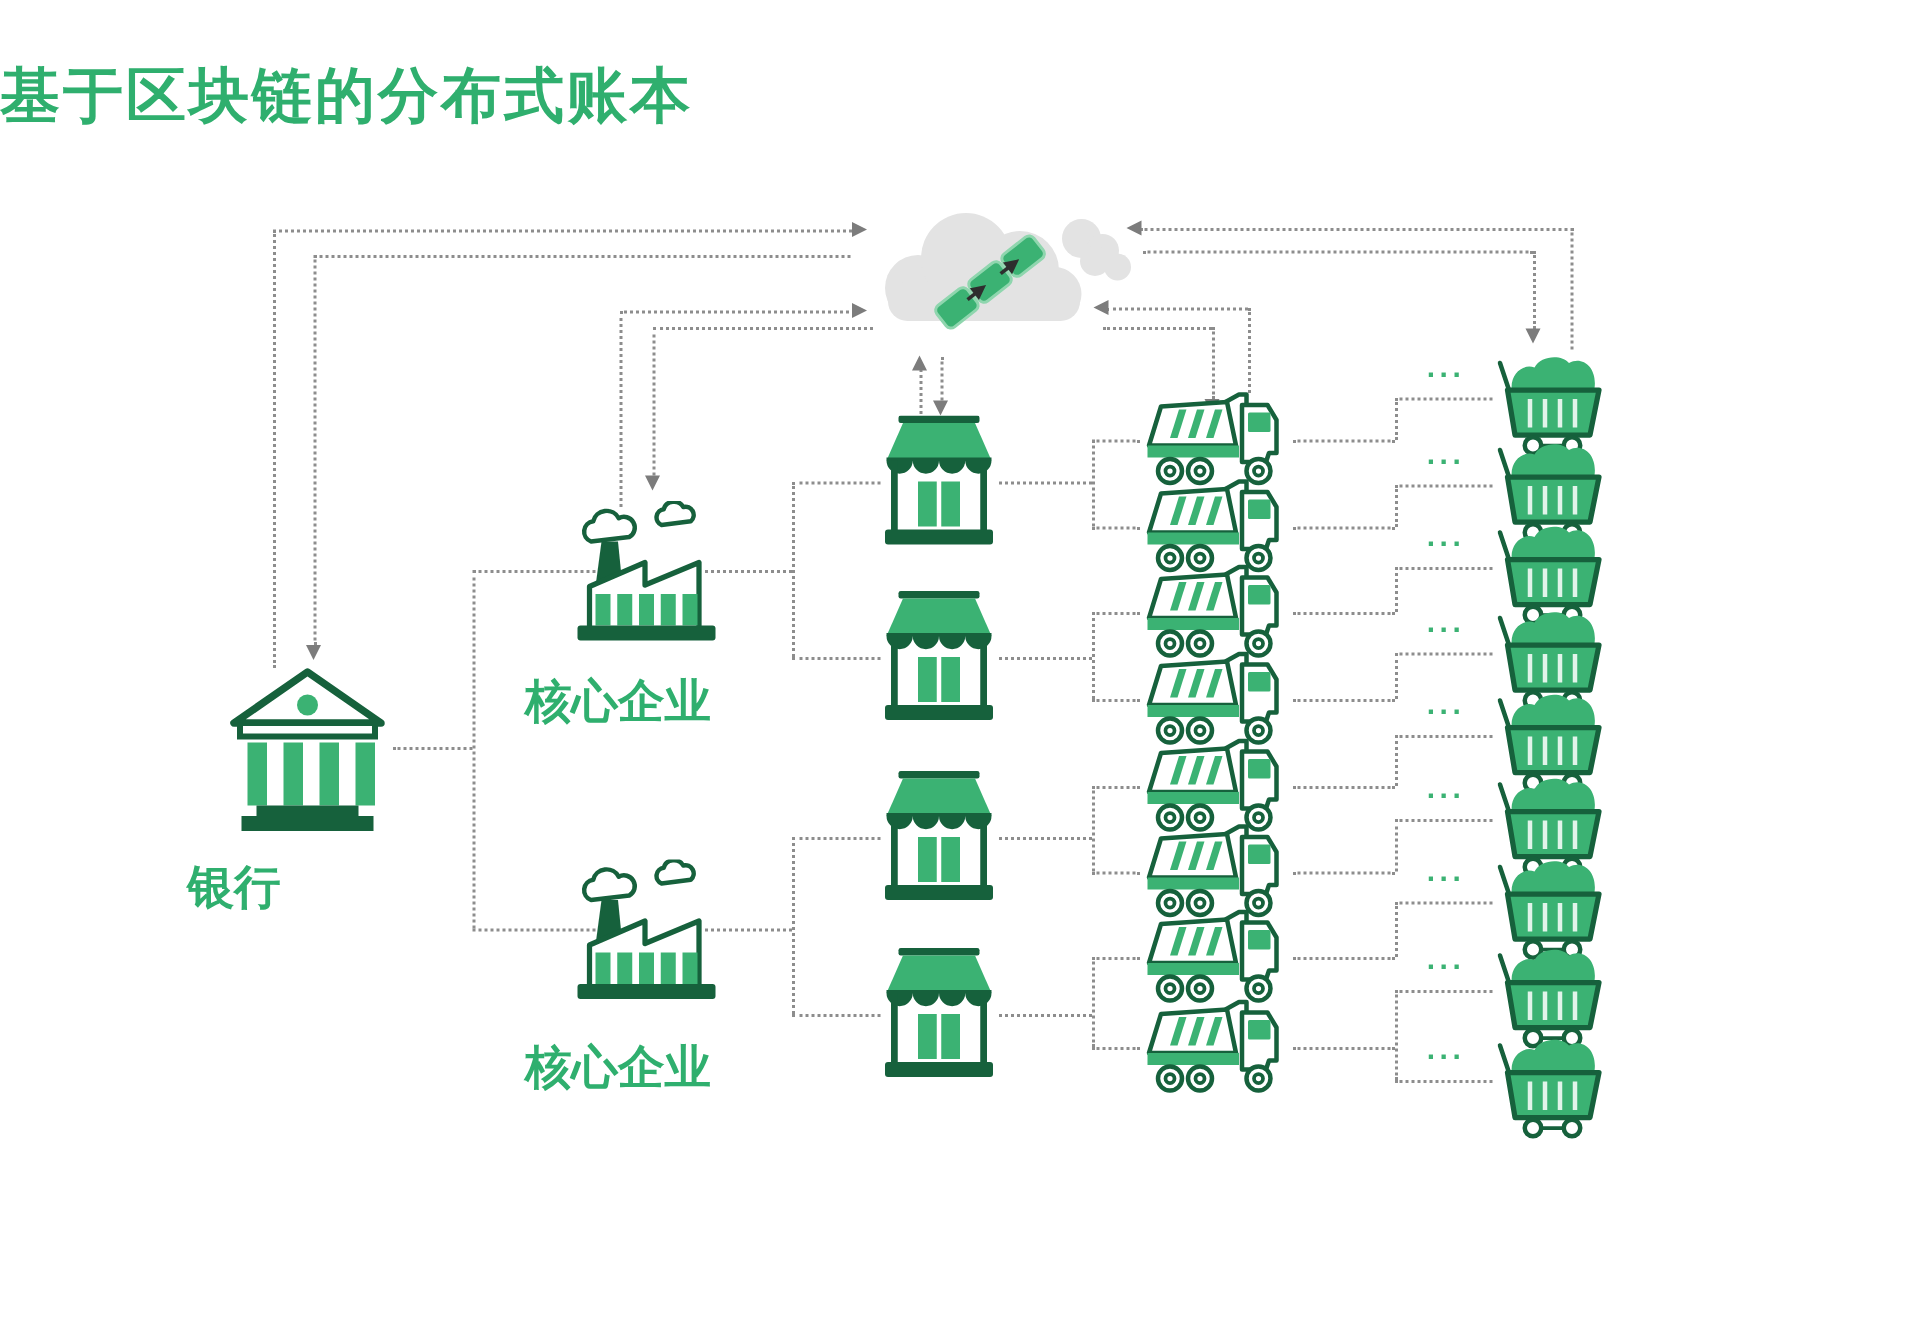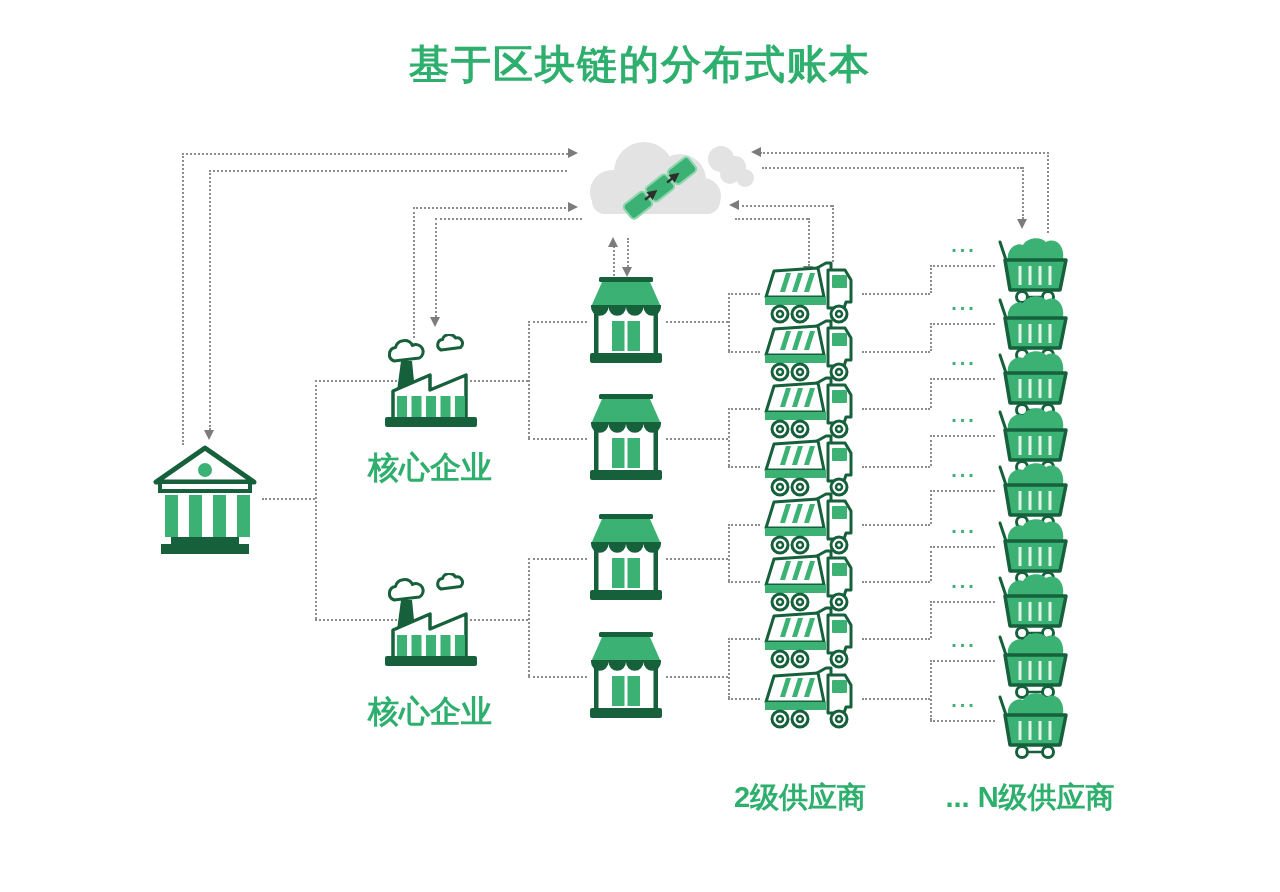--- a/index.html
+++ b/index.html
@@ -7,21 +7,21 @@
          font-family:"Liberation Sans","DejaVu Sans",sans-serif;}
   .ln{position:absolute;z-index:1;}
   .ln.h{height:0;border-top:2px dotted #8d8d8d;}
   .ln.v{width:0;border-left:2px dotted #8d8d8d;}
   .arr{position:absolute;width:0;height:0;z-index:1;}
   .arr.down{border-left:5px solid transparent;border-right:5px solid transparent;border-top:10px solid #7c7c7c;}
   .arr.up{border-left:5px solid transparent;border-right:5px solid transparent;border-bottom:10px solid #7c7c7c;}
   .arr.left{border-top:5px solid transparent;border-bottom:5px solid transparent;border-right:10px solid #7c7c7c;}
   .arr.right{border-top:5px solid transparent;border-bottom:5px solid transparent;border-left:10px solid #7c7c7c;}
   .icon{position:absolute;z-index:2;line-height:0;}
-  .lbl{position:absolute;z-index:3;color:#2FAF6E;font-weight:bold;text-align:center;line-height:1.1;}
+  .lbl{position:absolute;z-index:3;color:#2FAF6E;font-weight:bold;line-height:1.1;}
   #title{left:0;right:0;top:42px;font-size:40px;letter-spacing:2px;}
   .lbl.big{font-size:31px;margin-top:11px;}
   .lbl.bottom{font-size:29px;}
   .dots{position:absolute;z-index:2;color:#3BB273;font-weight:bold;font-size:20px;
         letter-spacing:3px;text-align:center;line-height:1;}
 </style>
 </head>
 <body>
 
 <div id="stage">
@@ -61,20 +61,21 @@
       <circle cx="55" cy="27" r="7" fill="#3BB273"></circle>
       <rect x="10" y="39" width="90" height="9" fill="#fff" stroke="#16613C" stroke-width="4"></rect>
       <rect x="15" y="52" width="13" height="42" fill="#3BB273"></rect>
       <rect x="39" y="52" width="13" height="42" fill="#3BB273"></rect>
       <rect x="63" y="52" width="13" height="42" fill="#3BB273"></rect>
       <rect x="87" y="52" width="13" height="42" fill="#3BB273"></rect>
       <rect x="21" y="94" width="68" height="7" fill="#16613C"></rect>
       <rect x="11" y="101" width="88" height="10" fill="#16613C"></rect>
     </svg>
   </div>
+  <div class="lbl big" style="left:125px;top:564px;width:160px;">银行</div>
 
   <div class="icon" style="left:378px;top:334px;">
     <svg width="105" height="95" viewBox="0 0 105 95">
       <path d="M16,27 a7,7 0 0 1 1.5,-13.5 a9,8.5 0 0 1 17,-2 a7,7 0 0 1 7,12.5 Z" fill="#fff" stroke="#16613C" stroke-width="3" stroke-linejoin="round"></path>
       <path d="M63,16 a5.5,5.5 0 0 1 1.5,-10.5 a7,6.5 0 0 1 13,-1.5 a5.5,5.5 0 0 1 5,9.5 Z" fill="#fff" stroke="#16613C" stroke-width="3" stroke-linejoin="round"></path>
       <polygon points="23,27 34,27 37,57 19,57" fill="#16613C"></polygon>
       <polygon points="15,87 15,57 52,41 52,56 88,41 88,87" fill="#fff" stroke="#16613C" stroke-width="3.5" stroke-linejoin="round"></polygon>
       <rect x="19" y="62" width="10" height="21" fill="#3BB273"></rect>
         <rect x="33.5" y="62" width="10" height="21" fill="#3BB273"></rect>
       <rect x="48" y="62" width="10" height="21" fill="#3BB273"></rect>
@@ -94,22 +95,20 @@
       <rect x="19" y="62" width="10" height="21" fill="#3BB273"></rect>
         <rect x="33.5" y="62" width="10" height="21" fill="#3BB273"></rect>
       <rect x="48" y="62" width="10" height="21" fill="#3BB273"></rect>
         <rect x="62.5" y="62" width="10" height="21" fill="#3BB273"></rect>
       <rect x="77" y="62" width="10" height="21" fill="#3BB273"></rect>
       <rect x="7" y="83" width="92" height="10" rx="2" fill="#16613C"></rect>
     </svg>
   </div>
   <div class="lbl big" style="left:350px;top:684px;width:160px;">核心企业</div>
 
-  <div class="lbl bottom" style="left:700px;top:782px;width:200px;">2级供应商</div>
-  <div class="lbl bottom" style="left:910px;top:782px;width:240px;">... N级供应商</div>
 
 <div class="ln h" style="left: 262px; top: 498px; width: 53px;"></div>
     <div class="ln h" style="left: 315px; top: 380px; width: 82px;"></div>
     <div class="ln h" style="left: 315px; top: 619px; width: 82px;"></div>
     <div class="ln h" style="left: 470px; top: 380px; width: 58px;"></div>
     <div class="ln h" style="left: 470px; top: 619px; width: 58px;"></div>
     <div class="ln h" style="left: 528px; top: 321px; width: 59px;"></div>
     <div class="ln h" style="left: 528px; top: 438px; width: 59px;"></div>
     <div class="ln h" style="left: 528px; top: 558px; width: 59px;"></div>
     <div class="ln h" style="left: 528px; top: 676px; width: 59px;"></div>

